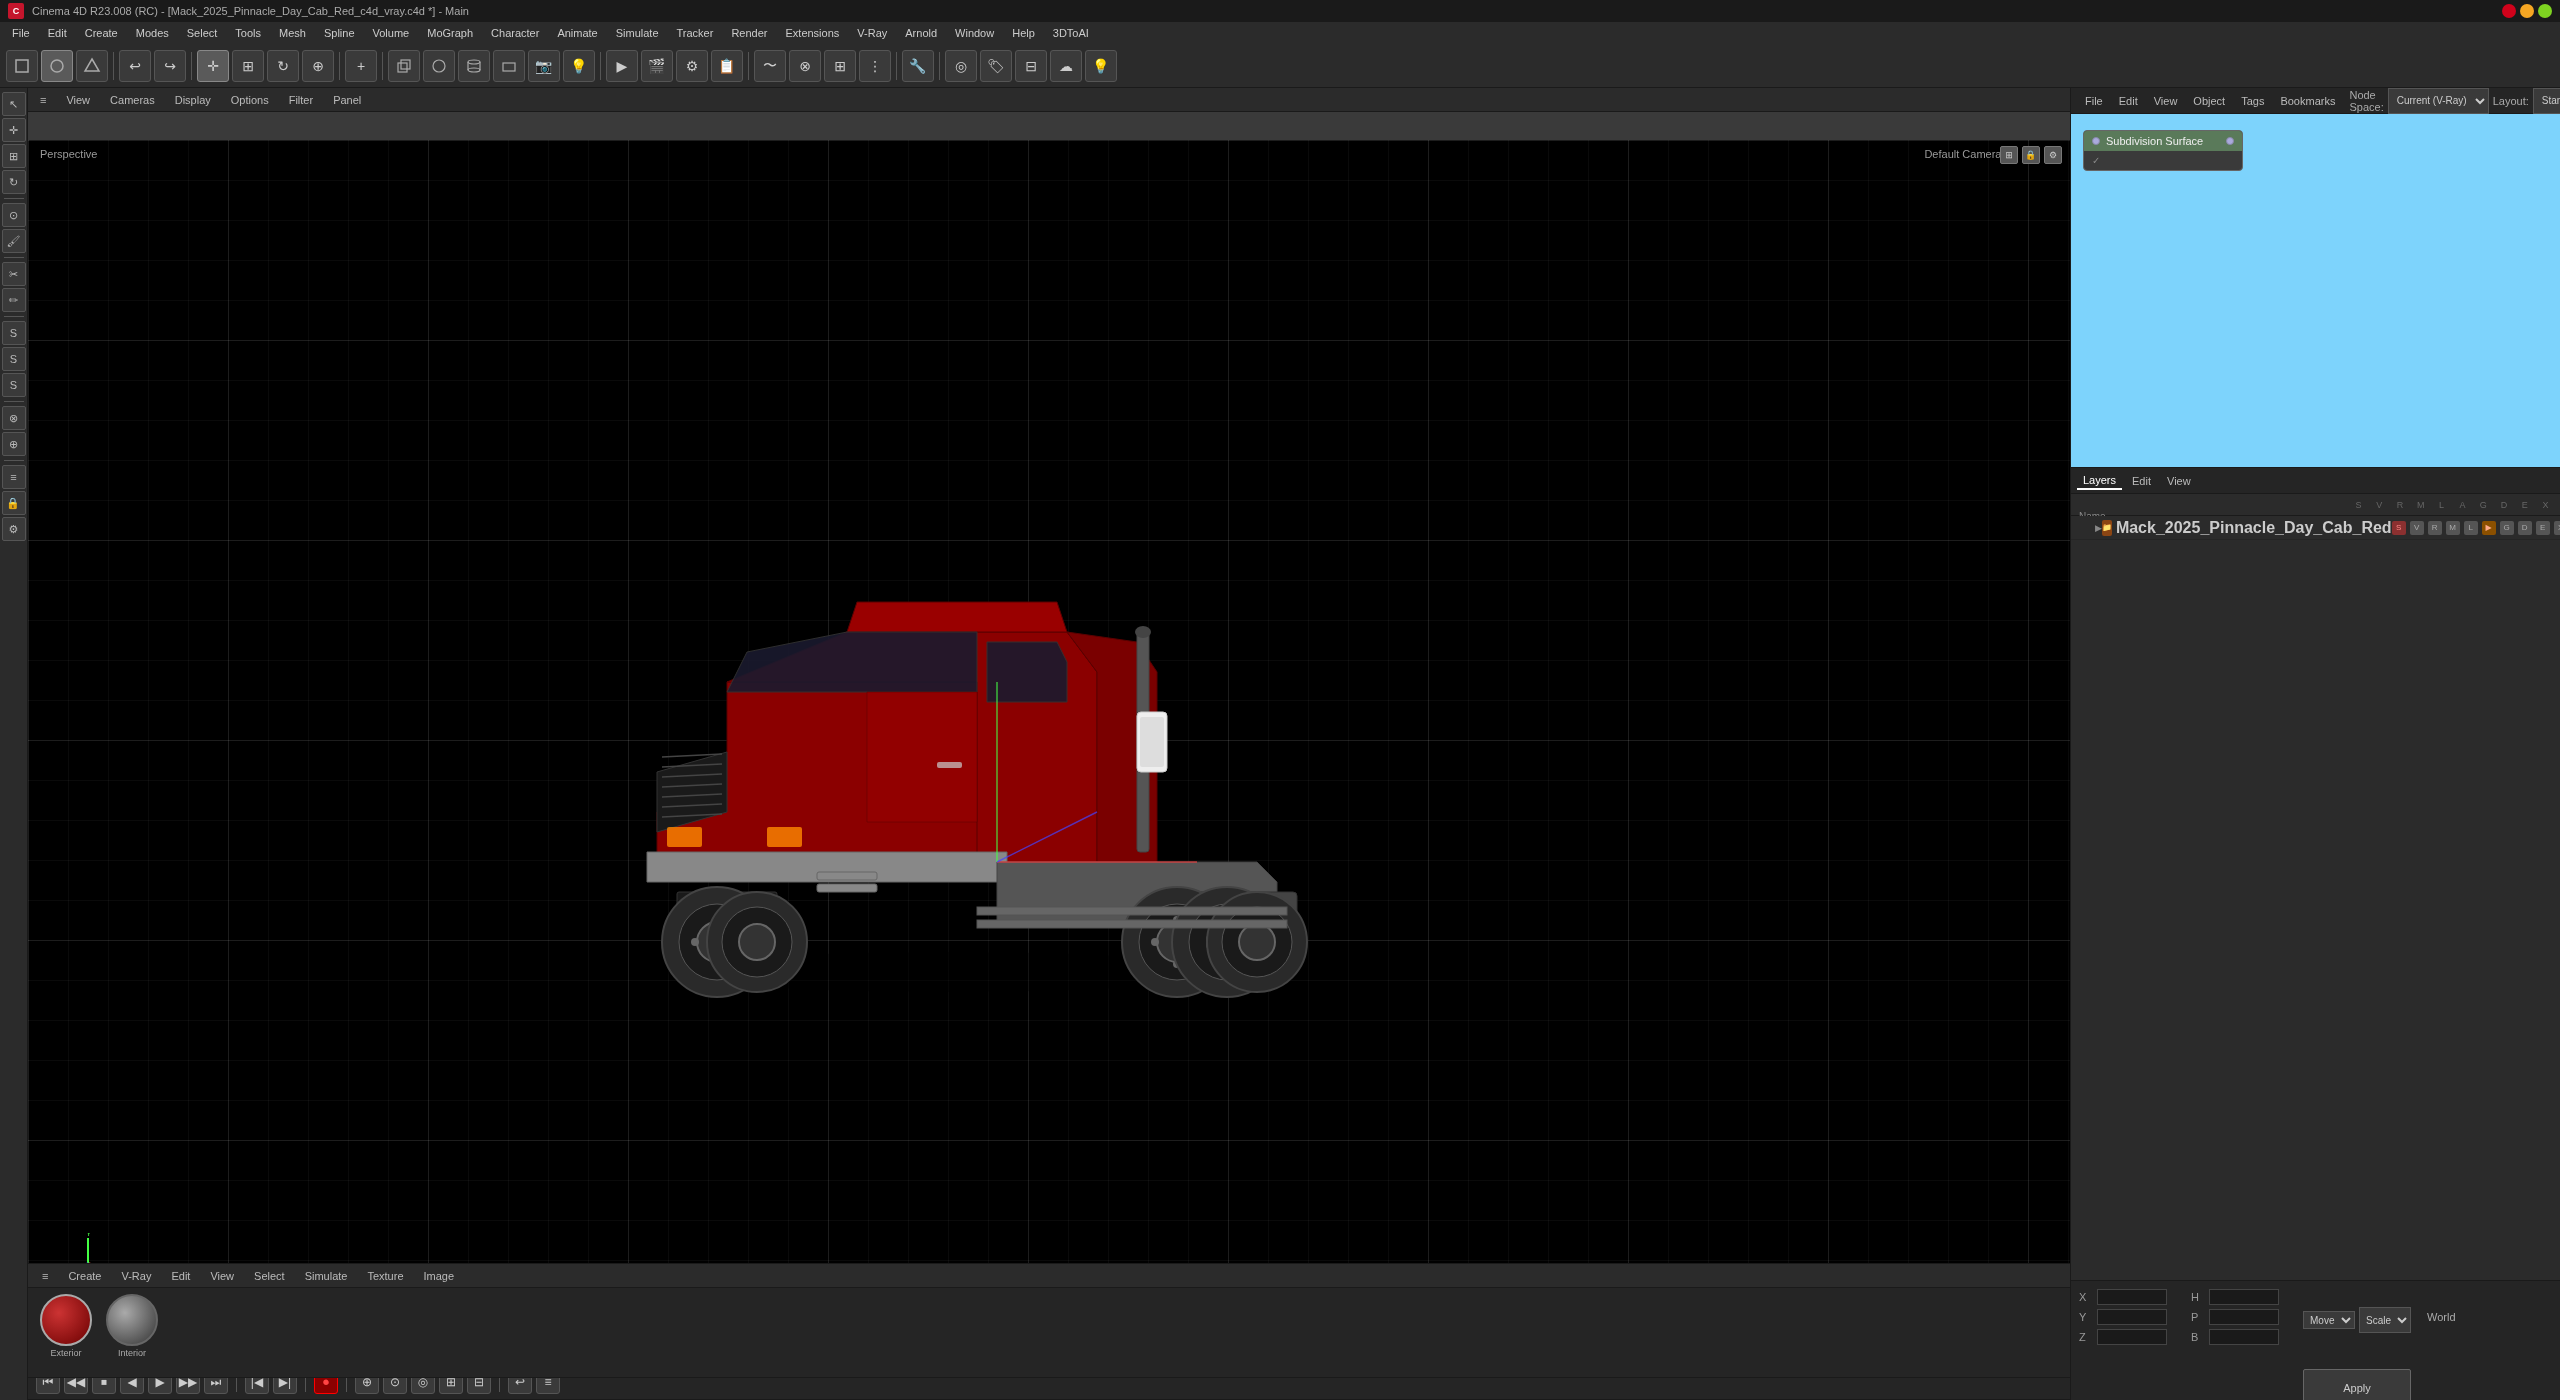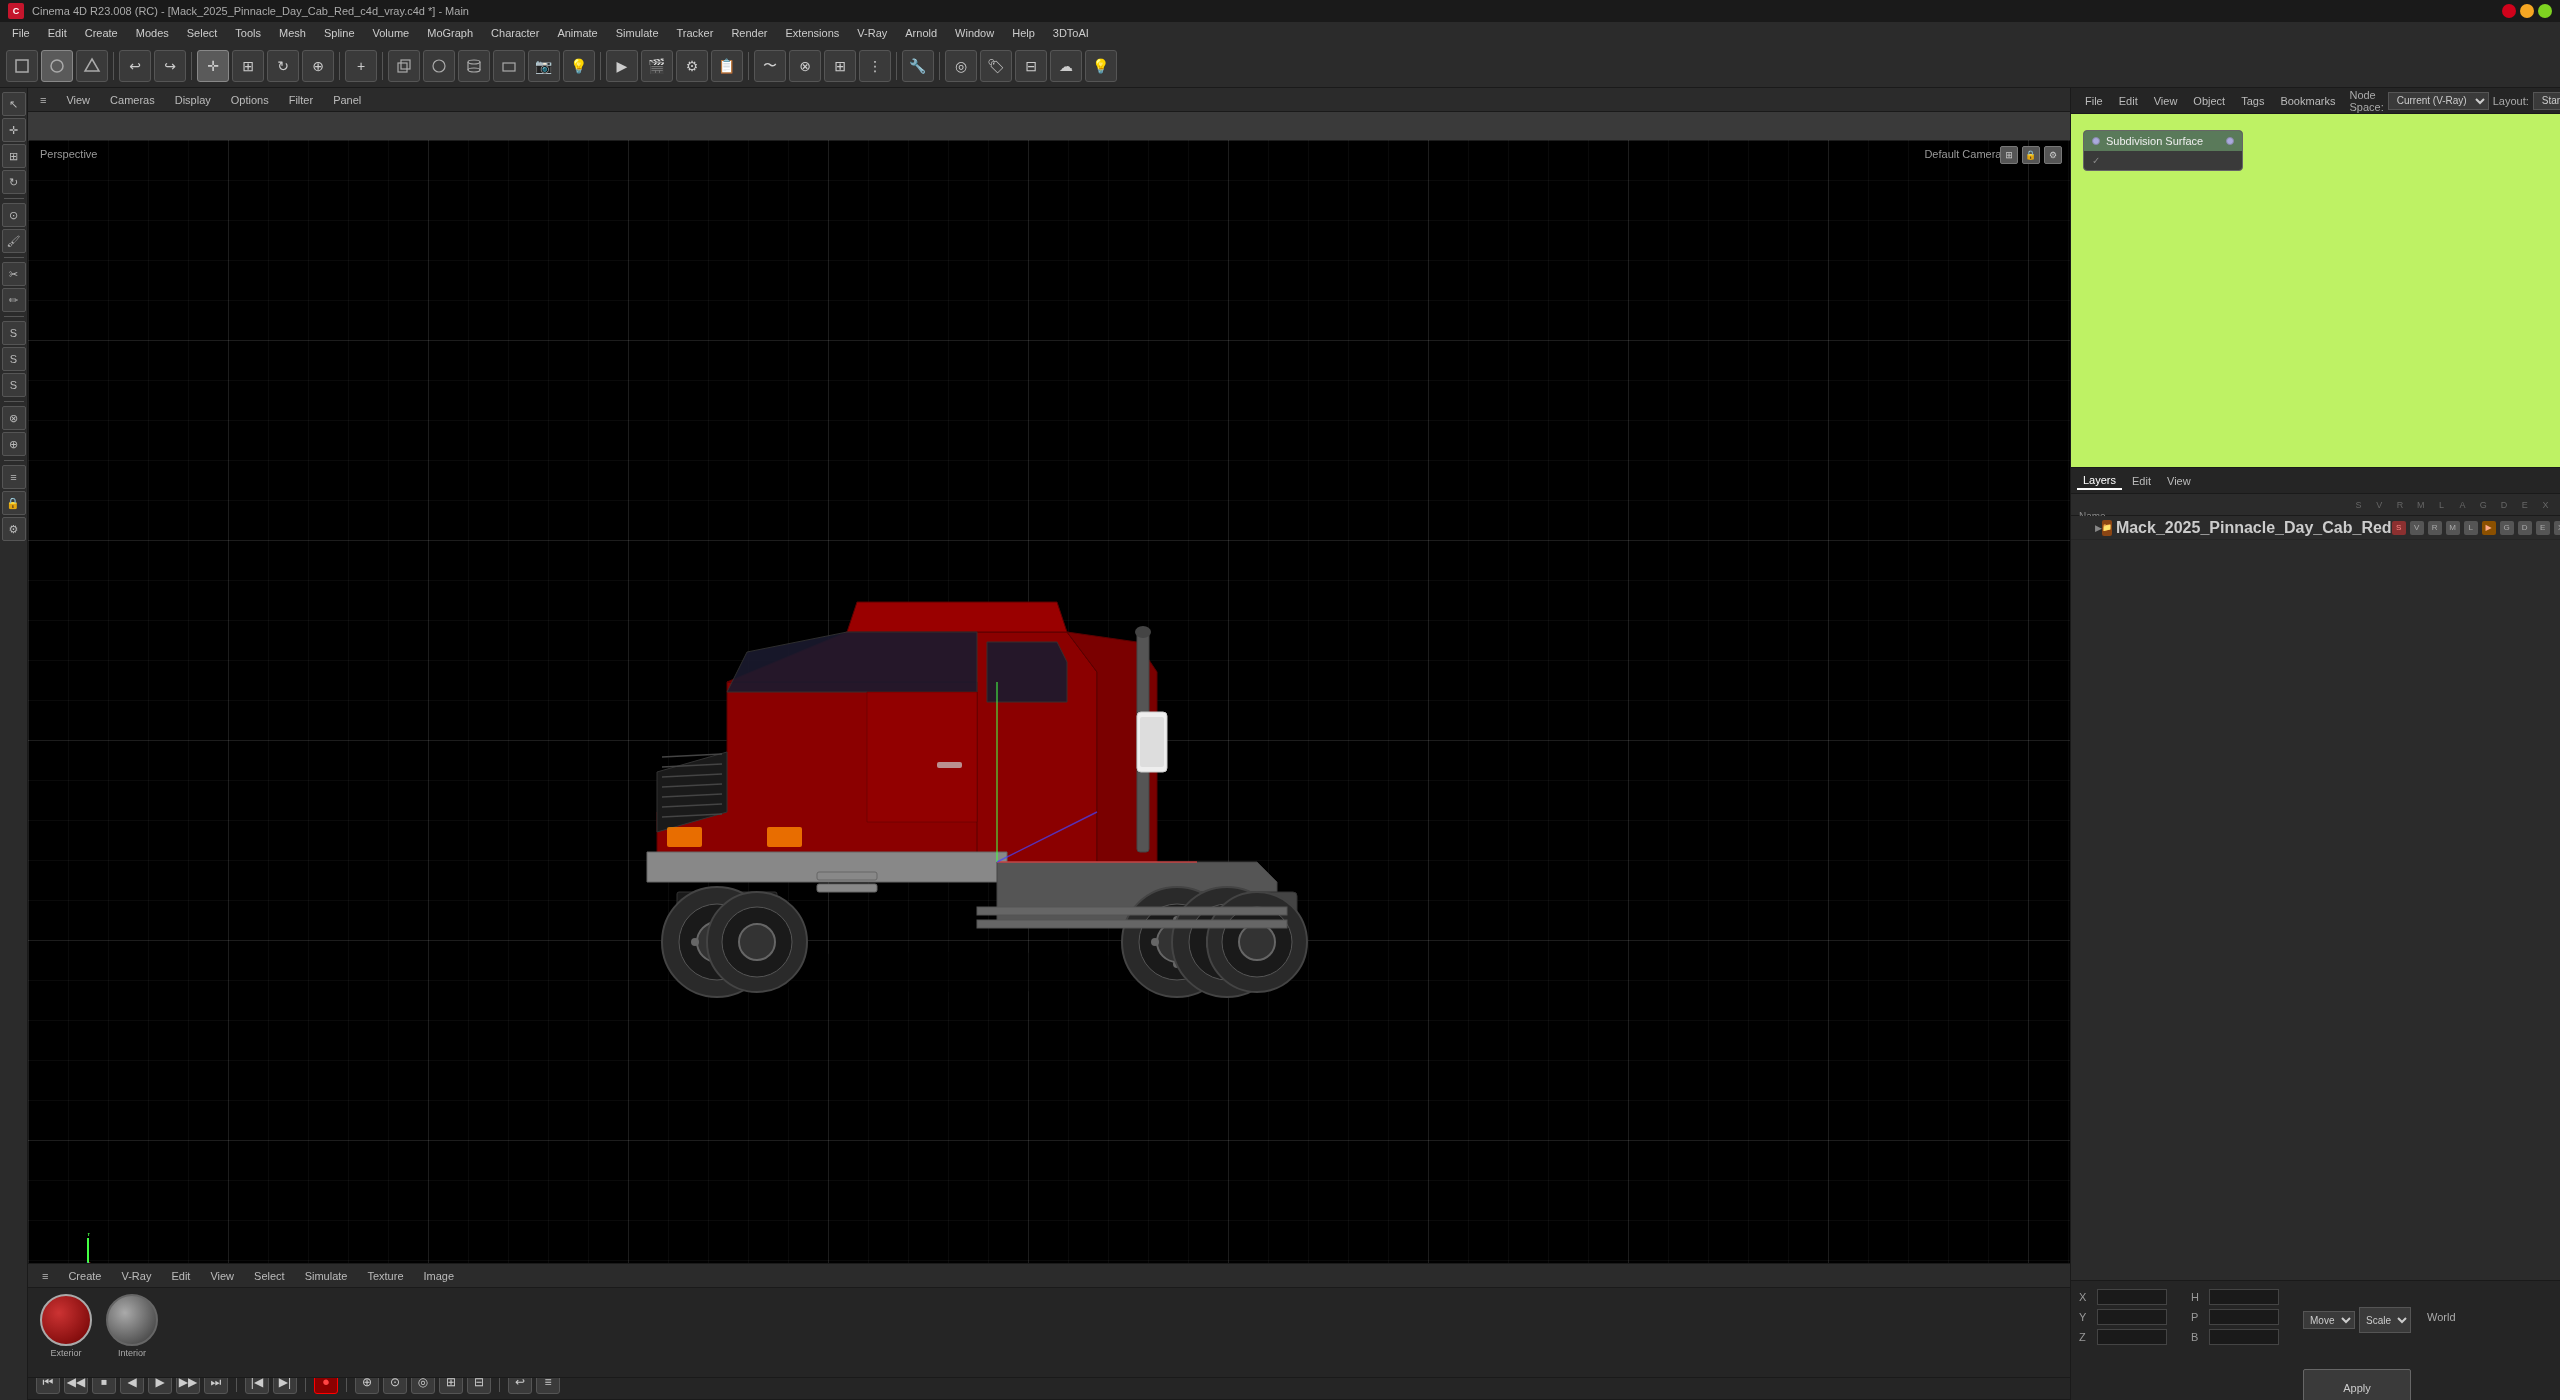--- a/index.html
+++ b/index.html
@@ -274,25 +274,25 @@
     .ne-label {
       font-size: 11px;
       color: #aaa;
     }
     .ne-select {
       background: #3a3a3a;
       border: 1px solid #555;
       color: #ccc;
       font-size: 10px;
       padding: 1px 4px;
-      height: 18px;
+      height: 26px;
     }
     #node-editor-content {
       flex: 1;
-      background: #bef264;
+      background: #7dd3fc;
       position: relative;
       display: flex;
       align-items: center;
       justify-content: center;
     }
 
     
     .node-card {
       background: #3a3a3a;
       border: 1px solid #666;

